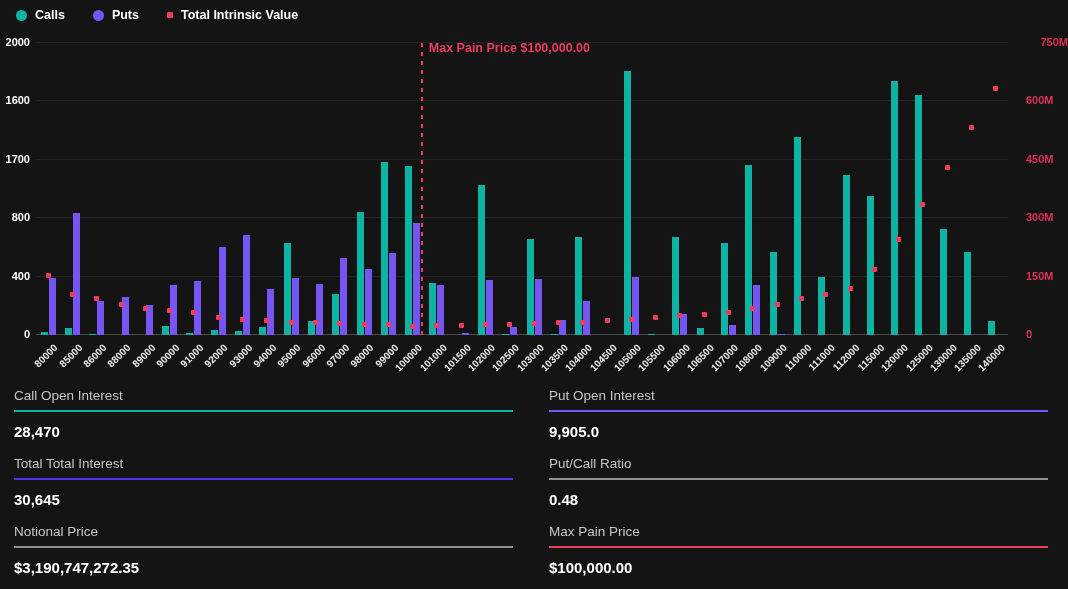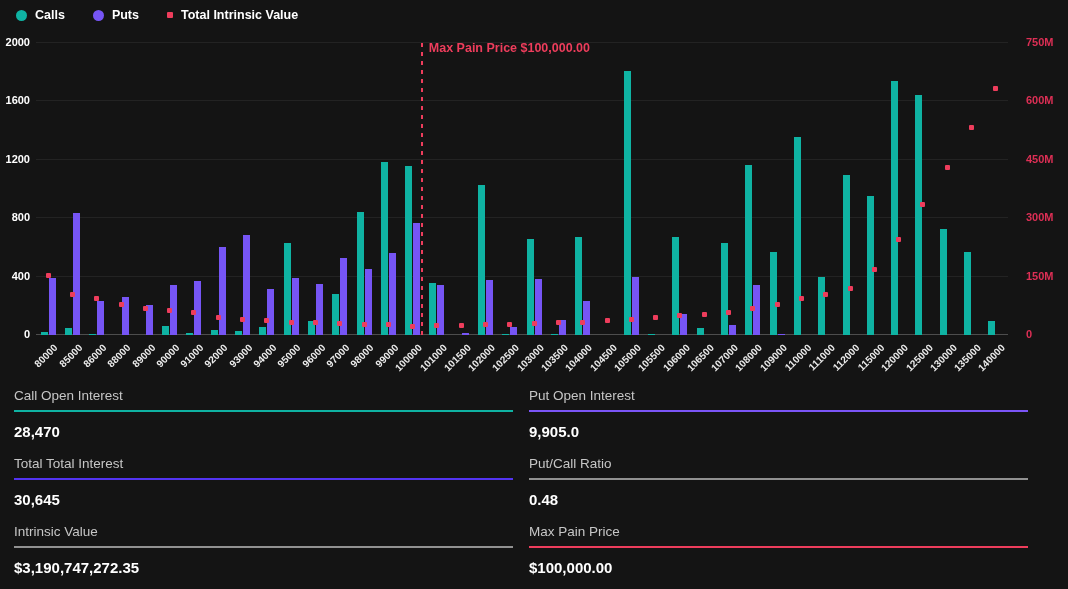--- a/index.html
+++ b/index.html
@@ -18,21 +18,21 @@
   .dot{position:absolute;width:5px;height:5px;border-radius:1px;}
   .maxpain-line{position:absolute;top:0;bottom:0;width:2px;
       background:repeating-linear-gradient(to bottom,#ee3d5c 0 4px,transparent 4px 9px);}
   .maxpain-label{position:absolute;font-size:12.5px;font-weight:700;color:#ee3d5c;white-space:nowrap;}
   .ytick{position:absolute;left:0;width:30px;text-align:right;font-size:11px;font-weight:700;color:#ffffff;}
   .ytick.right{left:1026px;width:42px;text-align:left;}
   .xstrip{position:absolute;left:36px;top:340px;width:972px;height:46px;}
   .xlab{position:absolute;top:2px;font-size:10px;font-weight:600;color:#ececec;
         white-space:nowrap;transform-origin:100% 0;transform:rotate(-45deg);}
   
-  .stats{position:absolute;left:14px;top:388px;display:flex;gap:16px;}
+  .stats{position:absolute;left:14px;top:388px;display:flex;gap:36px;}
   .stat-col{width:499px;display:flex;flex-direction:column;gap:16px;}
   .stat{display:block;}
   .stat-label{font-size:13.5px;color:#c6c6c6;line-height:16px;}
   .stat-line{height:2px;margin-top:6px;background:#919191;}
   .stat-value{font-size:15px;font-weight:700;color:#ffffff;margin-top:11px;line-height:17px;}
 </style>
 </head>
 <body>
 
 <div class="page">
@@ -215,21 +215,21 @@
         <div class="stat-label">Call Open Interest</div>
         <div class="stat-line" style="background: rgb(15, 179, 163);"></div>
         <div class="stat-value">28,470</div>
       </div>
       <div class="stat">
         <div class="stat-label">Total Total Interest</div>
         <div class="stat-line" style="background: rgb(83, 52, 241);"></div>
         <div class="stat-value">30,645</div>
       </div>
       <div class="stat">
-        <div class="stat-label">Intrinsic Value</div>
+        <div class="stat-label">Notional Price</div>
         <div class="stat-line" style="background: rgb(145, 145, 145);"></div>
         <div class="stat-value">$3,190,747,272.35</div>
       </div>
     </div>
     <div class="stat-col">
       <div class="stat">
         <div class="stat-label">Put Open Interest</div>
         <div class="stat-line" style="background: rgb(123, 85, 247);"></div>
         <div class="stat-value">9,905.0</div>
       </div>
@@ -245,19 +245,19 @@
       </div>
     </div>
   </div>
 
 <div class="ytick" style="top: 328px;">0</div>
     <div class="ytick right" style="top: 328px; color: rgb(221, 47, 85);">0</div>
     <div class="ytick" style="top: 269.6px;">400</div>
     <div class="ytick right" style="top: 269.6px; color: rgb(221, 47, 85);">150M</div>
     <div class="ytick" style="top: 211.2px;">800</div>
     <div class="ytick right" style="top: 211.2px; color: rgb(221, 47, 85);">300M</div>
-    <div class="ytick" style="top: 152.8px;">1200</div>
+    <div class="ytick" style="top: 152.8px;">1700</div>
     <div class="ytick right" style="top: 152.8px; color: rgb(221, 47, 85);">450M</div>
     <div class="ytick" style="top: 94.4px;">1600</div>
     <div class="ytick right" style="top: 94.4px; color: rgb(221, 47, 85);">600M</div>
     <div class="ytick" style="top: 36px;">2000</div>
-    <div class="ytick right" style="top: 36px; color: rgb(221, 47, 85);">750M</div>
+    <div class="ytick right" style="top: 36px; color: rgb(221, 47, 85); text-align: right;">750M</div>
   </div>
 
 </body></html>

